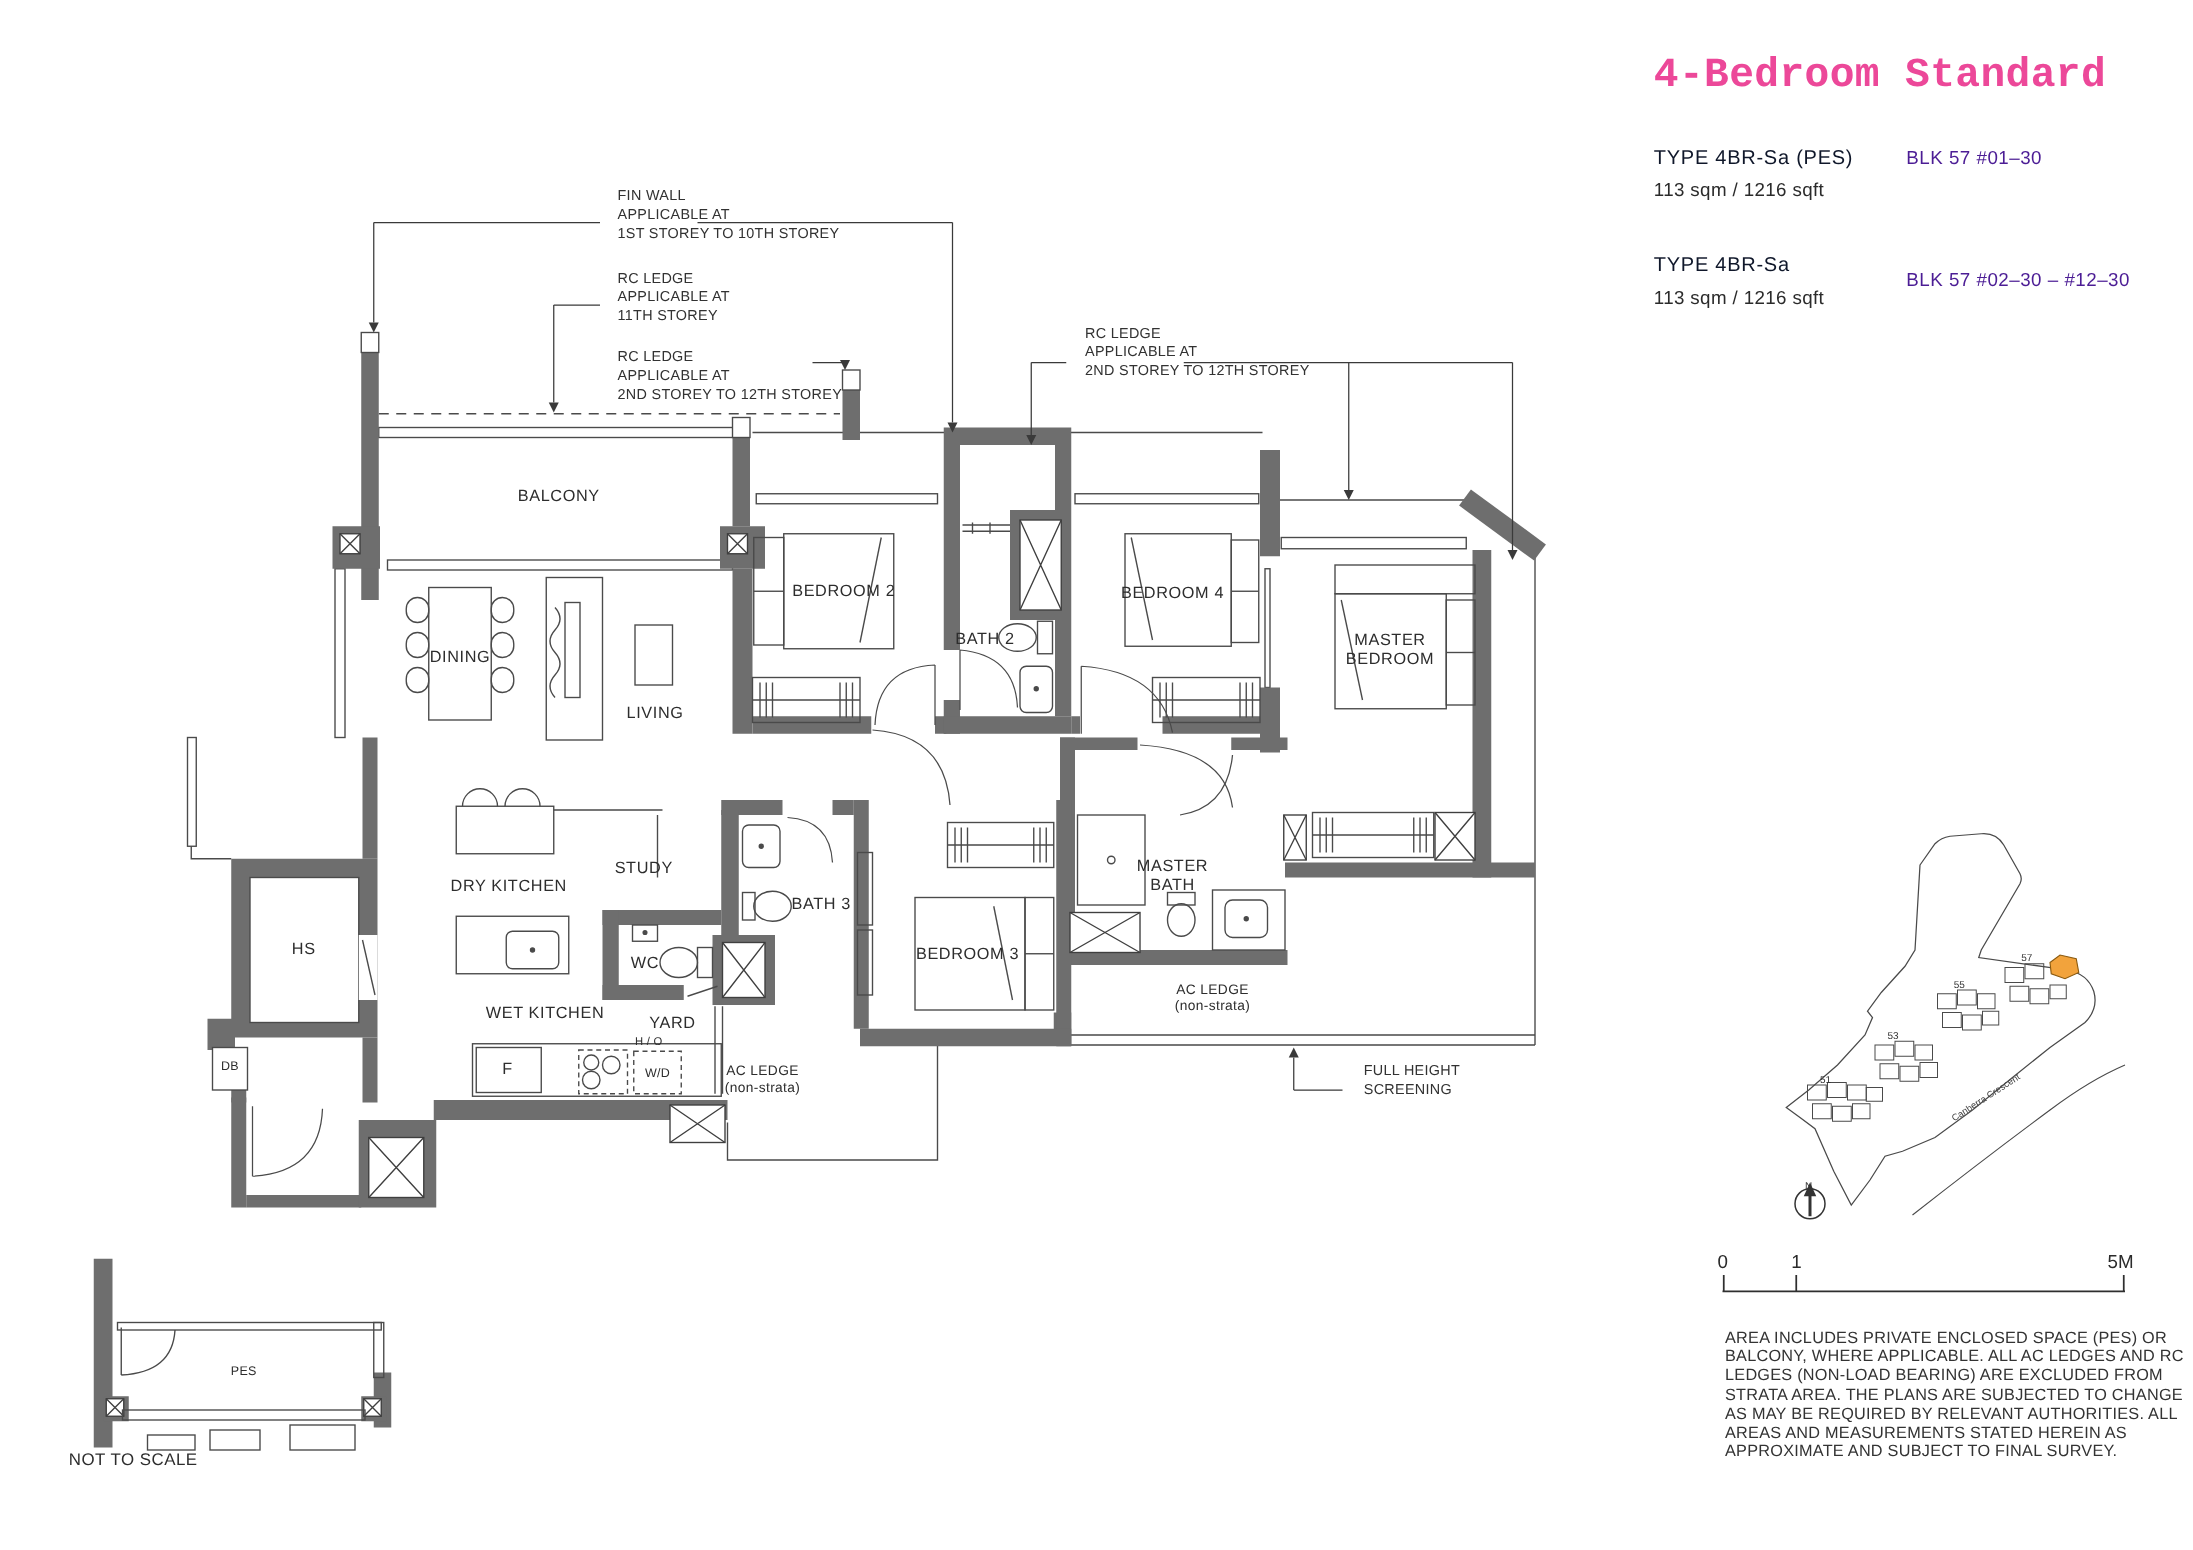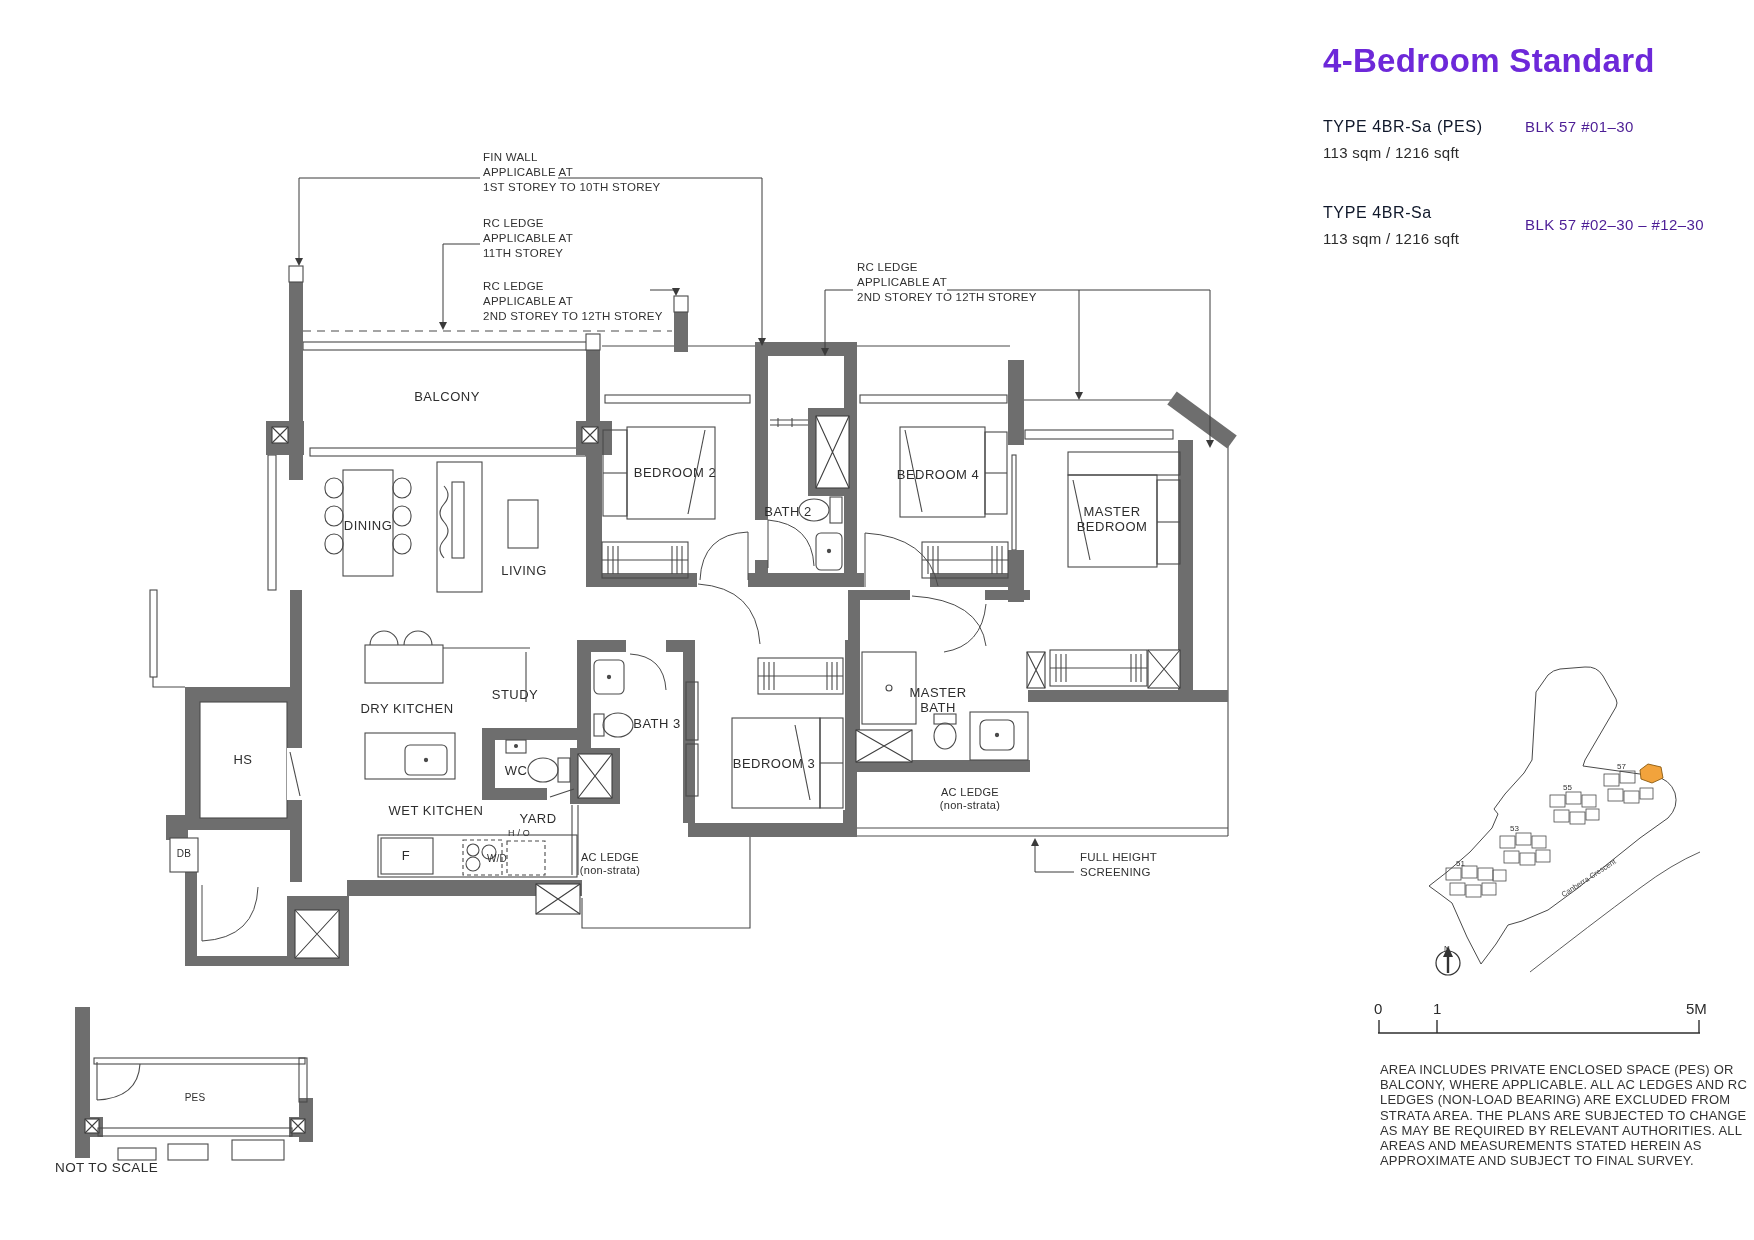--- a/index.html
+++ b/index.html
@@ -6,23 +6,23 @@
   .canvas{position:relative;width:1754px;height:1240px;background:#ffffff;overflow:hidden;
           font-family:"Liberation Sans",sans-serif;color:#2b2b2b;}
   svg{position:absolute;left:0;top:0;}
   .label{position:absolute;transform:translate(-50%,-50%);font-size:13px;letter-spacing:.5px;
          color:#2d2d2d;white-space:nowrap;text-align:center;line-height:1.15;}
   .label.wrap{white-space:normal;}
   .label.s11{font-size:11px;letter-spacing:.3px;white-space:pre-line;}
   .label.s10{font-size:10px;letter-spacing:.2px;}
   .label.s9{font-size:9px;letter-spacing:.2px;margin-left:36px;}
   .ann{position:absolute;font-size:11.5px;color:#323232;letter-spacing:.25px;
-       white-space:pre-line;line-height:1.32;}
-  .title{position:absolute;left:1323px;top:42px;font-family:Liberation Sans, sans-serif;
-         font-weight:700;font-size:33px;color:#6d28d9;letter-spacing:.3px;}
+       white-space:pre-line;line-height:1.32;margin-left:11px;}
+  .title{position:absolute;left:1323px;top:42px;font-family:Liberation Mono, monospace;
+         font-weight:700;font-size:33px;color:#ec4899;letter-spacing:.3px;}
   .type-lab{position:absolute;font-size:16px;letter-spacing:.6px;color:#0f172a;}
   .area-lab{position:absolute;font-size:15px;letter-spacing:.3px;color:#2b2b2b;}
   .blk-lab{position:absolute;font-size:15px;letter-spacing:.4px;color:#4c1d95;margin-left:48px;}
   .disclaimer{position:absolute;left:1380px;top:1062px;width:372px;font-size:13px;
               line-height:1.17;letter-spacing:.2px;color:#333;}
   .nts{position:absolute;left:55px;top:1160px;font-size:13.5px;letter-spacing:.4px;color:#2d2d2d;}
 </style>
 </head>
 <body>
 
@@ -358,21 +358,21 @@
   <div class="label" style="left:515px;top:695px;">STUDY</div>
   <div class="label" style="left:657px;top:724px;">BATH 3</div>
   <div class="label" style="left:516px;top:771px;">WC</div>
   <div class="label" style="left:436px;top:811px;">WET KITCHEN</div>
   <div class="label" style="left:538px;top:819px;text-align:right;">YARD</div>
   <div class="label" style="left:774px;top:764px;">BEDROOM 3</div>
   <div class="label wrap" style="left:938px;top:701px;width:80px;">MASTER BATH</div>
   <div class="label" style="left:243px;top:760px;">HS</div>
   <div class="label s10" style="left:184px;top:854px;">DB</div>
   <div class="label" style="left:406px;top:856px;">F</div>
-  <div class="label s10" style="left:497px;top:859px;text-align:center;">W/D</div>
+  <div class="label s10" style="left:526px;top:859px;text-align:center;">W/D</div>
   <div class="label s9" style="left:483px;top:833px;">H / O</div>
   <div class="label s10" style="left:195px;top:1098px;">PES</div>
   <div class="label s11" style="left:610px;top:864px;">AC LEDGE
 (non-strata)</div>
   <div class="label s11" style="left:970px;top:799px;">AC LEDGE
 (non-strata)</div>
 
   <div class="ann" style="left:483px;top:150px;">FIN WALL
 APPLICABLE AT
 1ST STOREY TO 10TH  STOREY</div>

